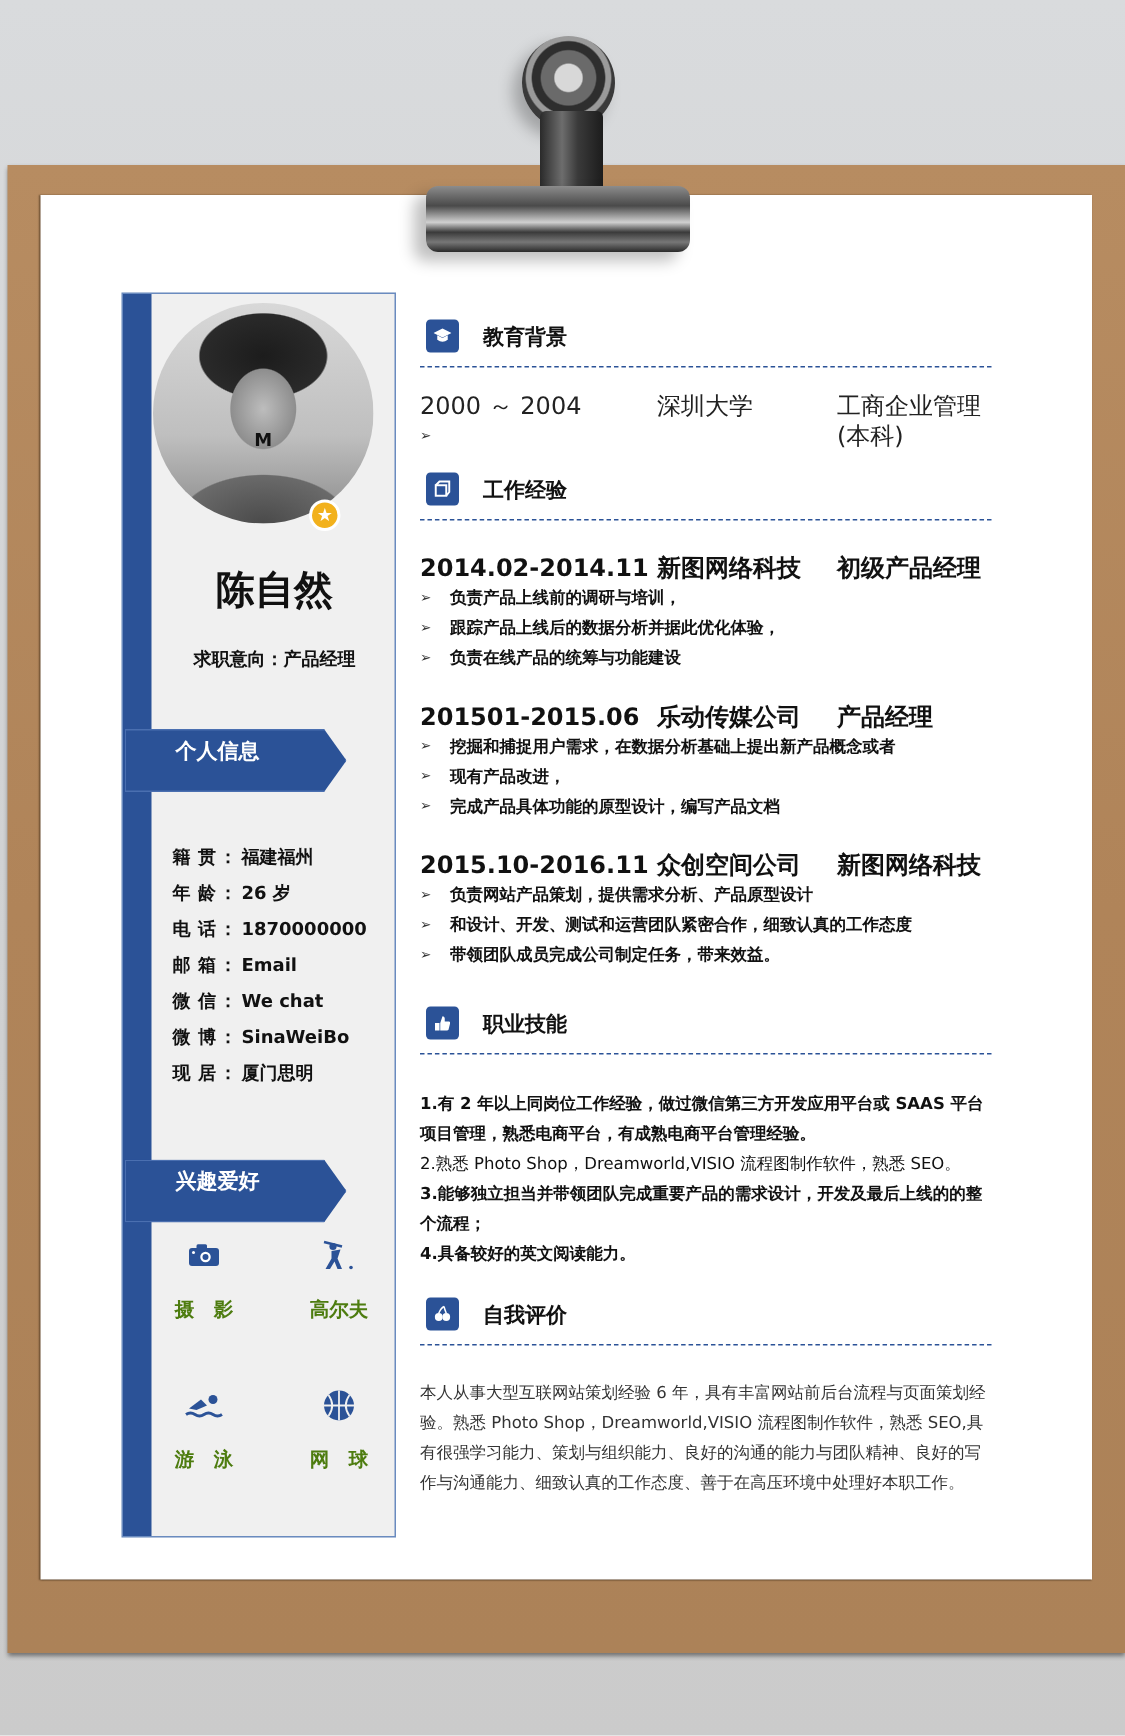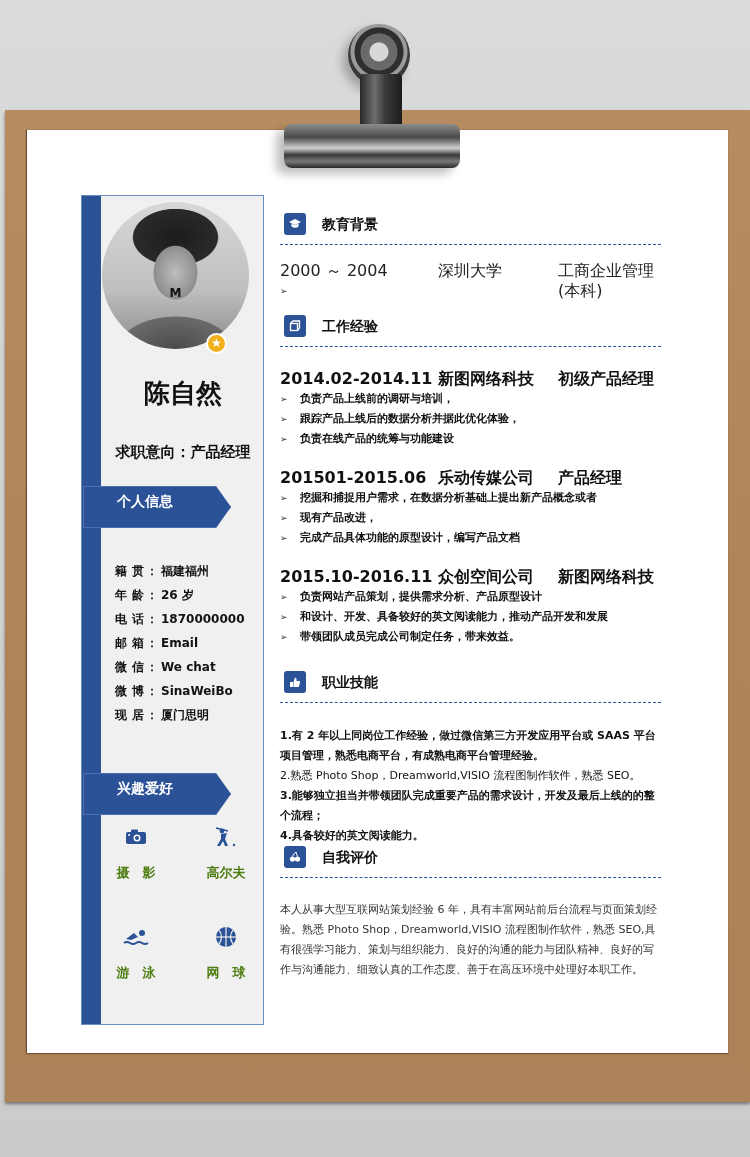--- a/index.html
+++ b/index.html
@@ -52,21 +52,21 @@
       radial-gradient(ellipse 70px 40px at 50% 100%, #4a4a4a 0%, #6a6a6a 80%, transparent 82%),
       linear-gradient(180deg, #d8d8d8 0%, #bfbfbf 60%, #8a8a8a 100%);
     overflow: hidden;
   }
   .avatar .mark { position: absolute; left: 0; width: 100%; top: 84px; text-align: center; font-size: 12px; font-weight: bold; color: #111; }
   .star-badge {
     position: absolute; left: 124px; top: 137px; width: 21px; height: 21px; border-radius: 50%;
     background: #f2b11c; border: 2px solid #fff; color: #fff; font-size: 12px; line-height: 17px; text-align: center;
   }
   .name { position: absolute; left: 19px; width: 164px; top: 180px; text-align: center; font-size: 26px; font-weight: bold; color: #111; }
-  .intent { position: absolute; left: 19px; width: 164px; top: 235px; text-align: center; font-size: 15px; font-weight: bold; color: #111; margin-top: 12px; }
+  .intent { position: absolute; left: 19px; width: 164px; top: 235px; text-align: center; font-size: 12px; font-weight: bold; color: #111; }
   .banner {
     position: absolute; left: 1px; width: 148px; height: 42px; background: #2b5297; color: #fff;
     font-size: 14px; font-weight: bold; line-height: 30px; padding-left: 34px;
     clip-path: polygon(0 0, 133px 0, 148px 50%, 133px 100%, 0 100%);
     box-shadow: inset 0 0 0 1px #4a6fb0;
   }
   .info { position: absolute; left: 33px; top: 363px; }
   .info-row { display: flex; font-size: 12px; font-weight: bold; color: #111; height: 24px; line-height: 24px; }
   .info-row .k1 { width: 17px; }
   .info-row .k2 { width: 14px; }
@@ -294,21 +294,21 @@
         <span class="c1">2015.10-2016.11</span>
         <span class="c2">众创空间公司</span>
         <span class="c3">新图网络科技</span>
       </div>
       <div class="bullet bold">
           <span class="arr">➢</span>
           <span>负责网站产品策划，提供需求分析、产品原型设计</span>
         </div>
       <div class="bullet bold">
           <span class="arr">➢</span>
-          <span>和设计、开发、具备较好的英文阅读能力，推动产品开发和发展</span>
+          <span>和设计、开发、测试和运营团队紧密合作，细致认真的工作态度</span>
         </div>
       <div class="bullet bold">
           <span class="arr">➢</span>
           <span>带领团队成员完成公司制定任务，带来效益。</span>
         </div>
     </div>
   </div>
 
   <div style="margin-top:24px;">
     <div class="sec-head">
@@ -320,21 +320,21 @@
       </div>
       <div class="sec-title">职业技能</div>
     </div>
     <div style="height:23px;"></div>
     <div class="para" style="font-weight:bold;">1.有 2 年以上同岗位工作经验，做过微信第三方开发应用平台或 SAAS 平台项目管理，熟悉电商平台，有成熟电商平台管理经验。</div>
     <div class="para">2.熟悉 Photo Shop，Dreamworld,VISIO 流程图制作软件，熟悉 SEO。</div>
     <div class="para" style="font-weight:bold;">3.能够独立担当并带领团队完成重要产品的需求设计，开发及最后上线的的整个流程；</div>
     <div class="para" style="font-weight:bold;">4.具备较好的英文阅读能力。</div>
   </div>
 
-  <div style="">
+  <div style="margin-top:19px;">
     <div class="sec-head">
       <div class="sec-icon">
         <svg width="12" height="12" viewBox="0 0 12 12">
             <circle cx="3.5" cy="8" r="2.6" fill="#fff"></circle>
             <circle cx="8.5" cy="8" r="2.6" fill="#fff"></circle>
             <path d="M3.5 5.5 Q5 2 7 1" stroke="#fff" stroke-width="1" fill="none"></path>
             <path d="M8.5 5.5 Q7.5 3 7 1" stroke="#fff" stroke-width="1" fill="none"></path>
           </svg>
       </div>
       <div class="sec-title">自我评价</div>

